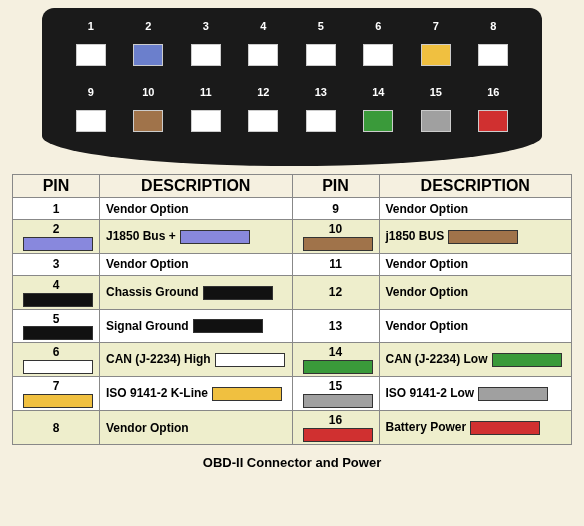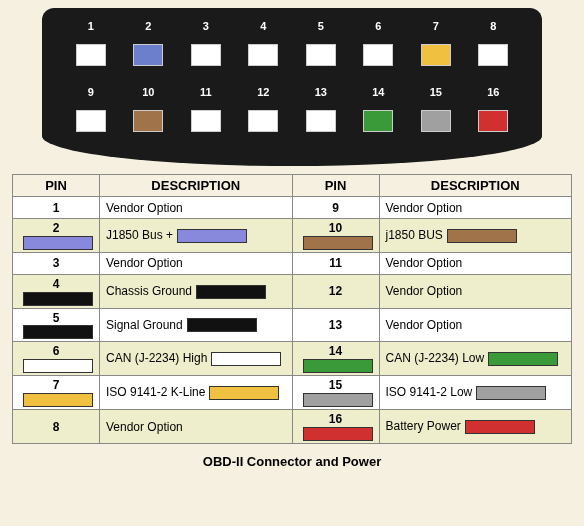--- a/index.html
+++ b/index.html
@@ -83,24 +83,24 @@
     }
     .pinout-table td, .pinout-table th {
       border: 1px solid #888;
       padding: 2px 6px;
       vertical-align: middle;
       height: 22px;
     }
     .pinout-table th {
       background: #f5f0e0;
       font-weight: bold;
-      font-size: 13px;
+      font-size: 16px;
     }
     .col-pin { width: 30px; text-align: center; font-weight: bold; }
-    .col-desc { width: 200px; }
+    .col-desc { width: 200px; font-weight: bold; }
     .color-swatch {
       display: inline-block;
       height: 14px;
       width: 70px;
       vertical-align: middle;
       margin-left: 4px;
       border: 1px solid #555;
     }
     .title {
       text-align: center;

